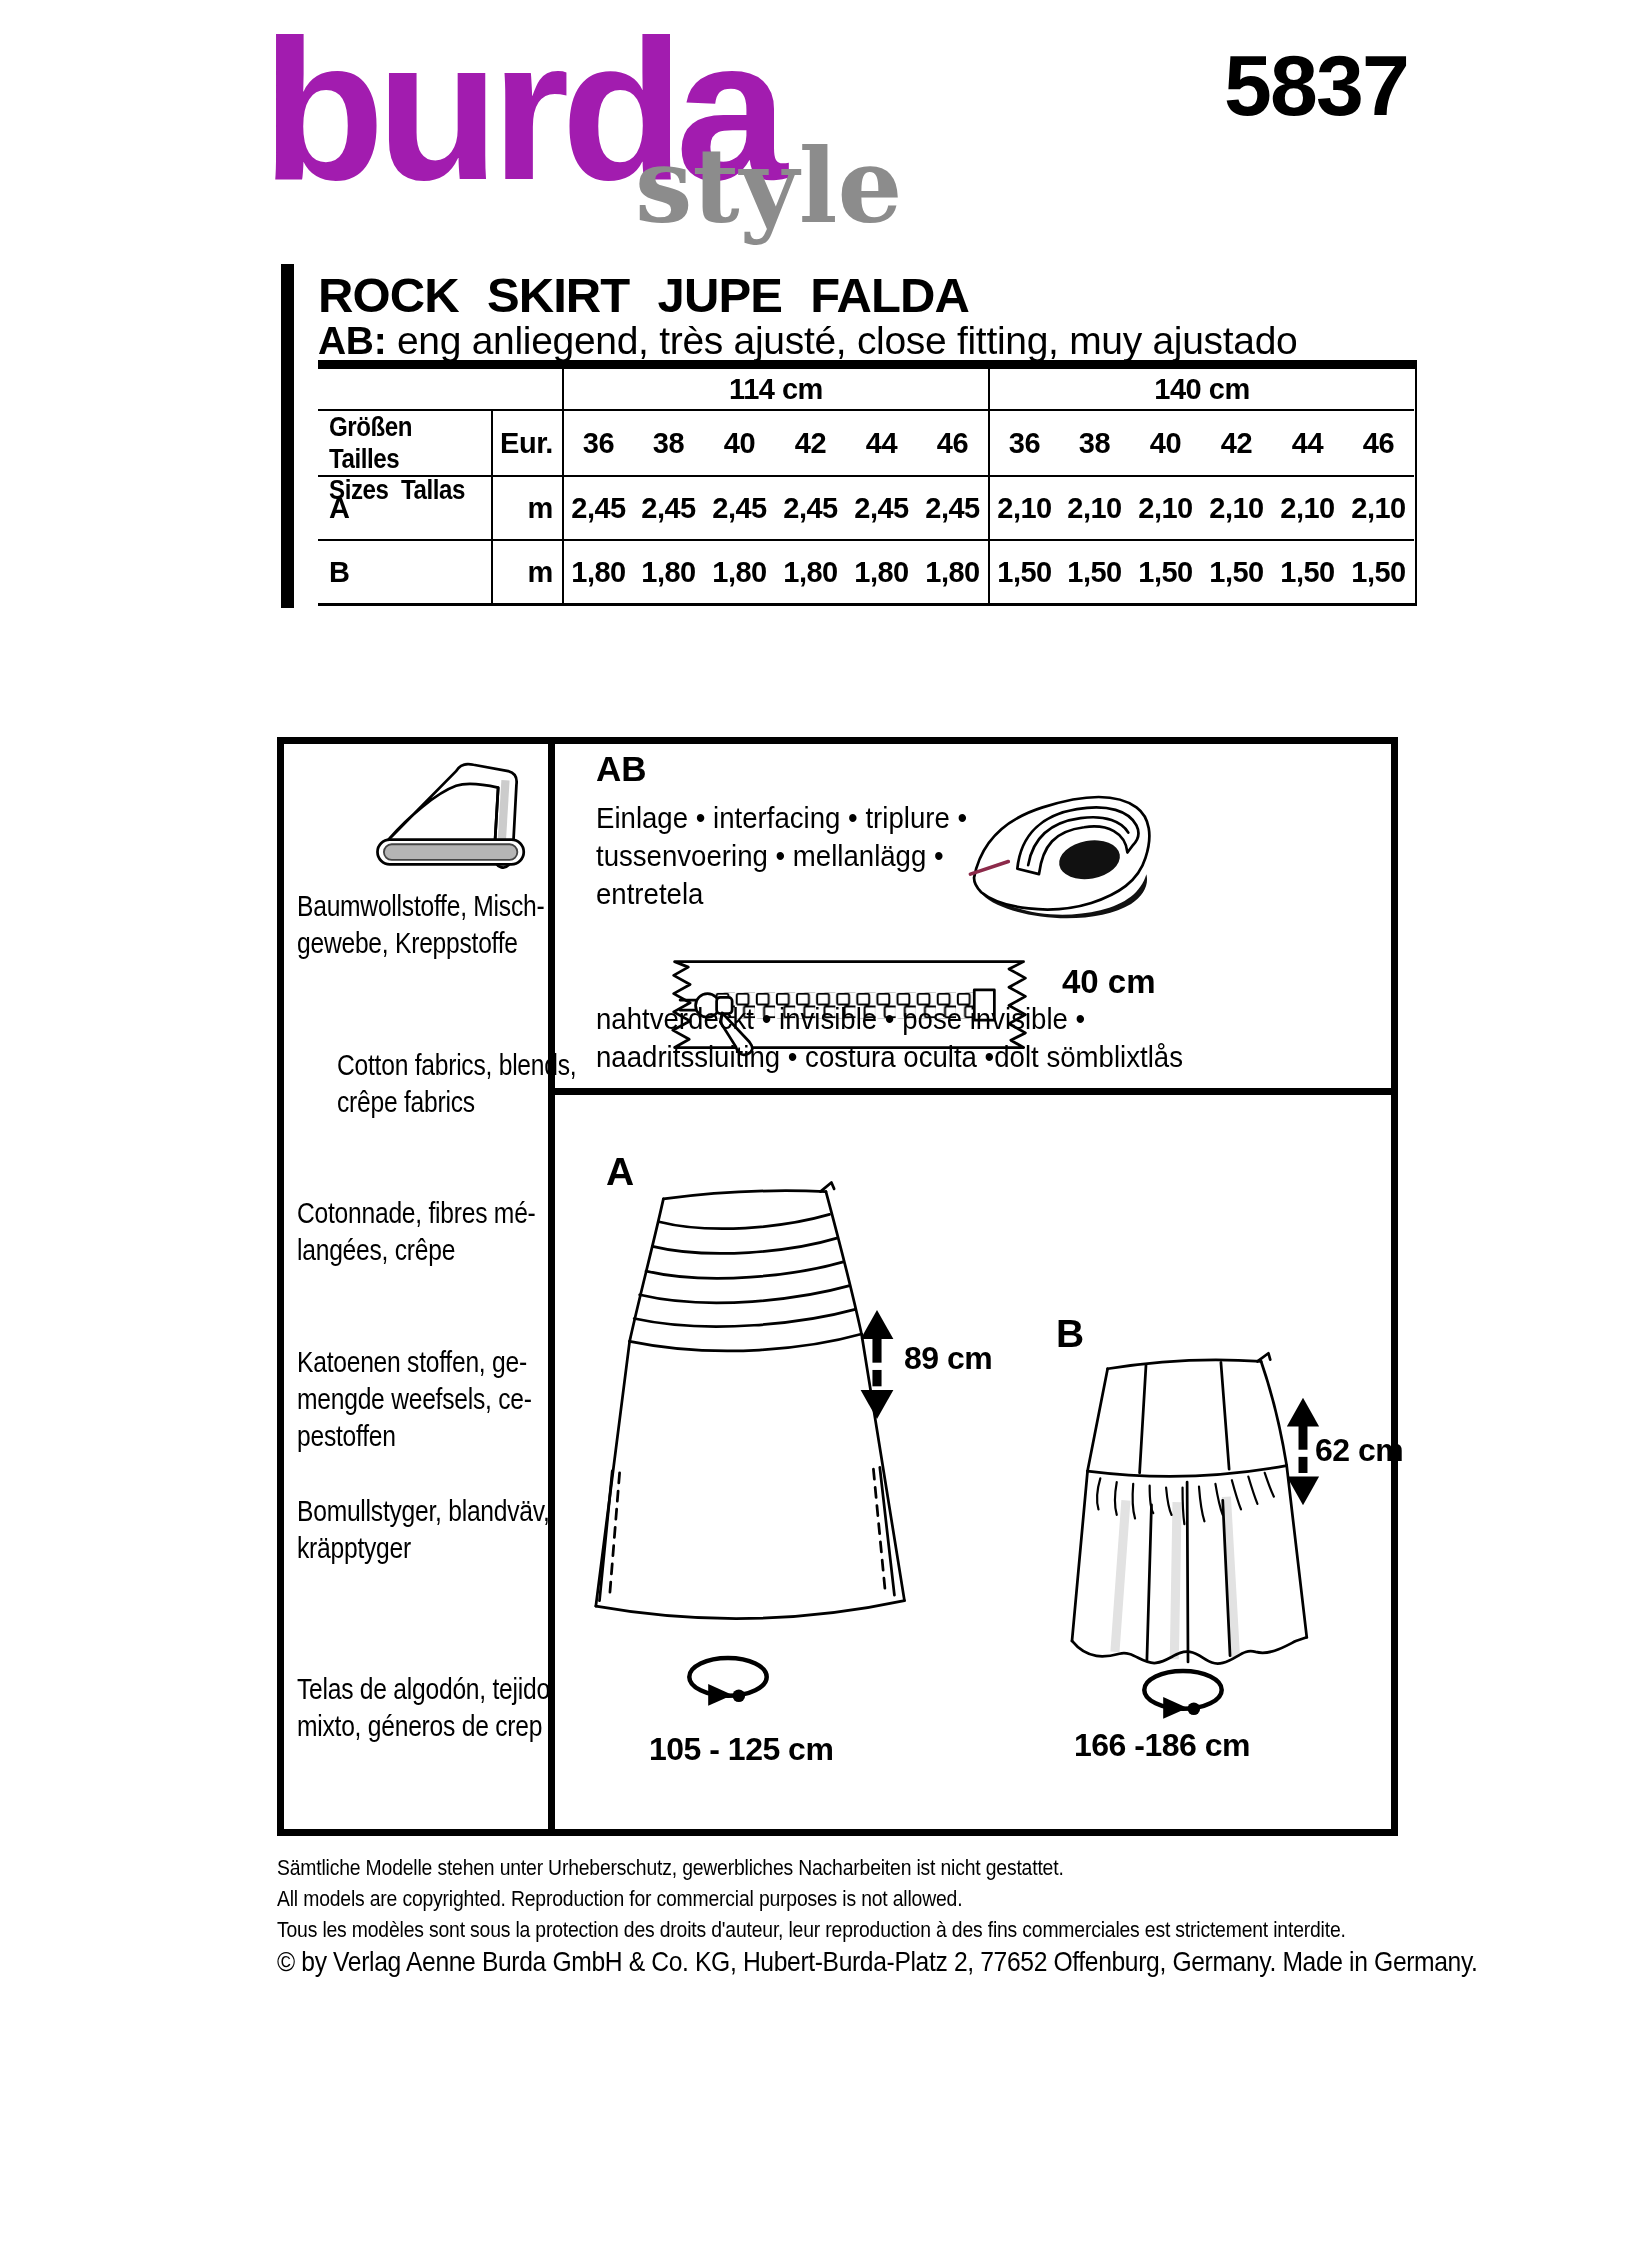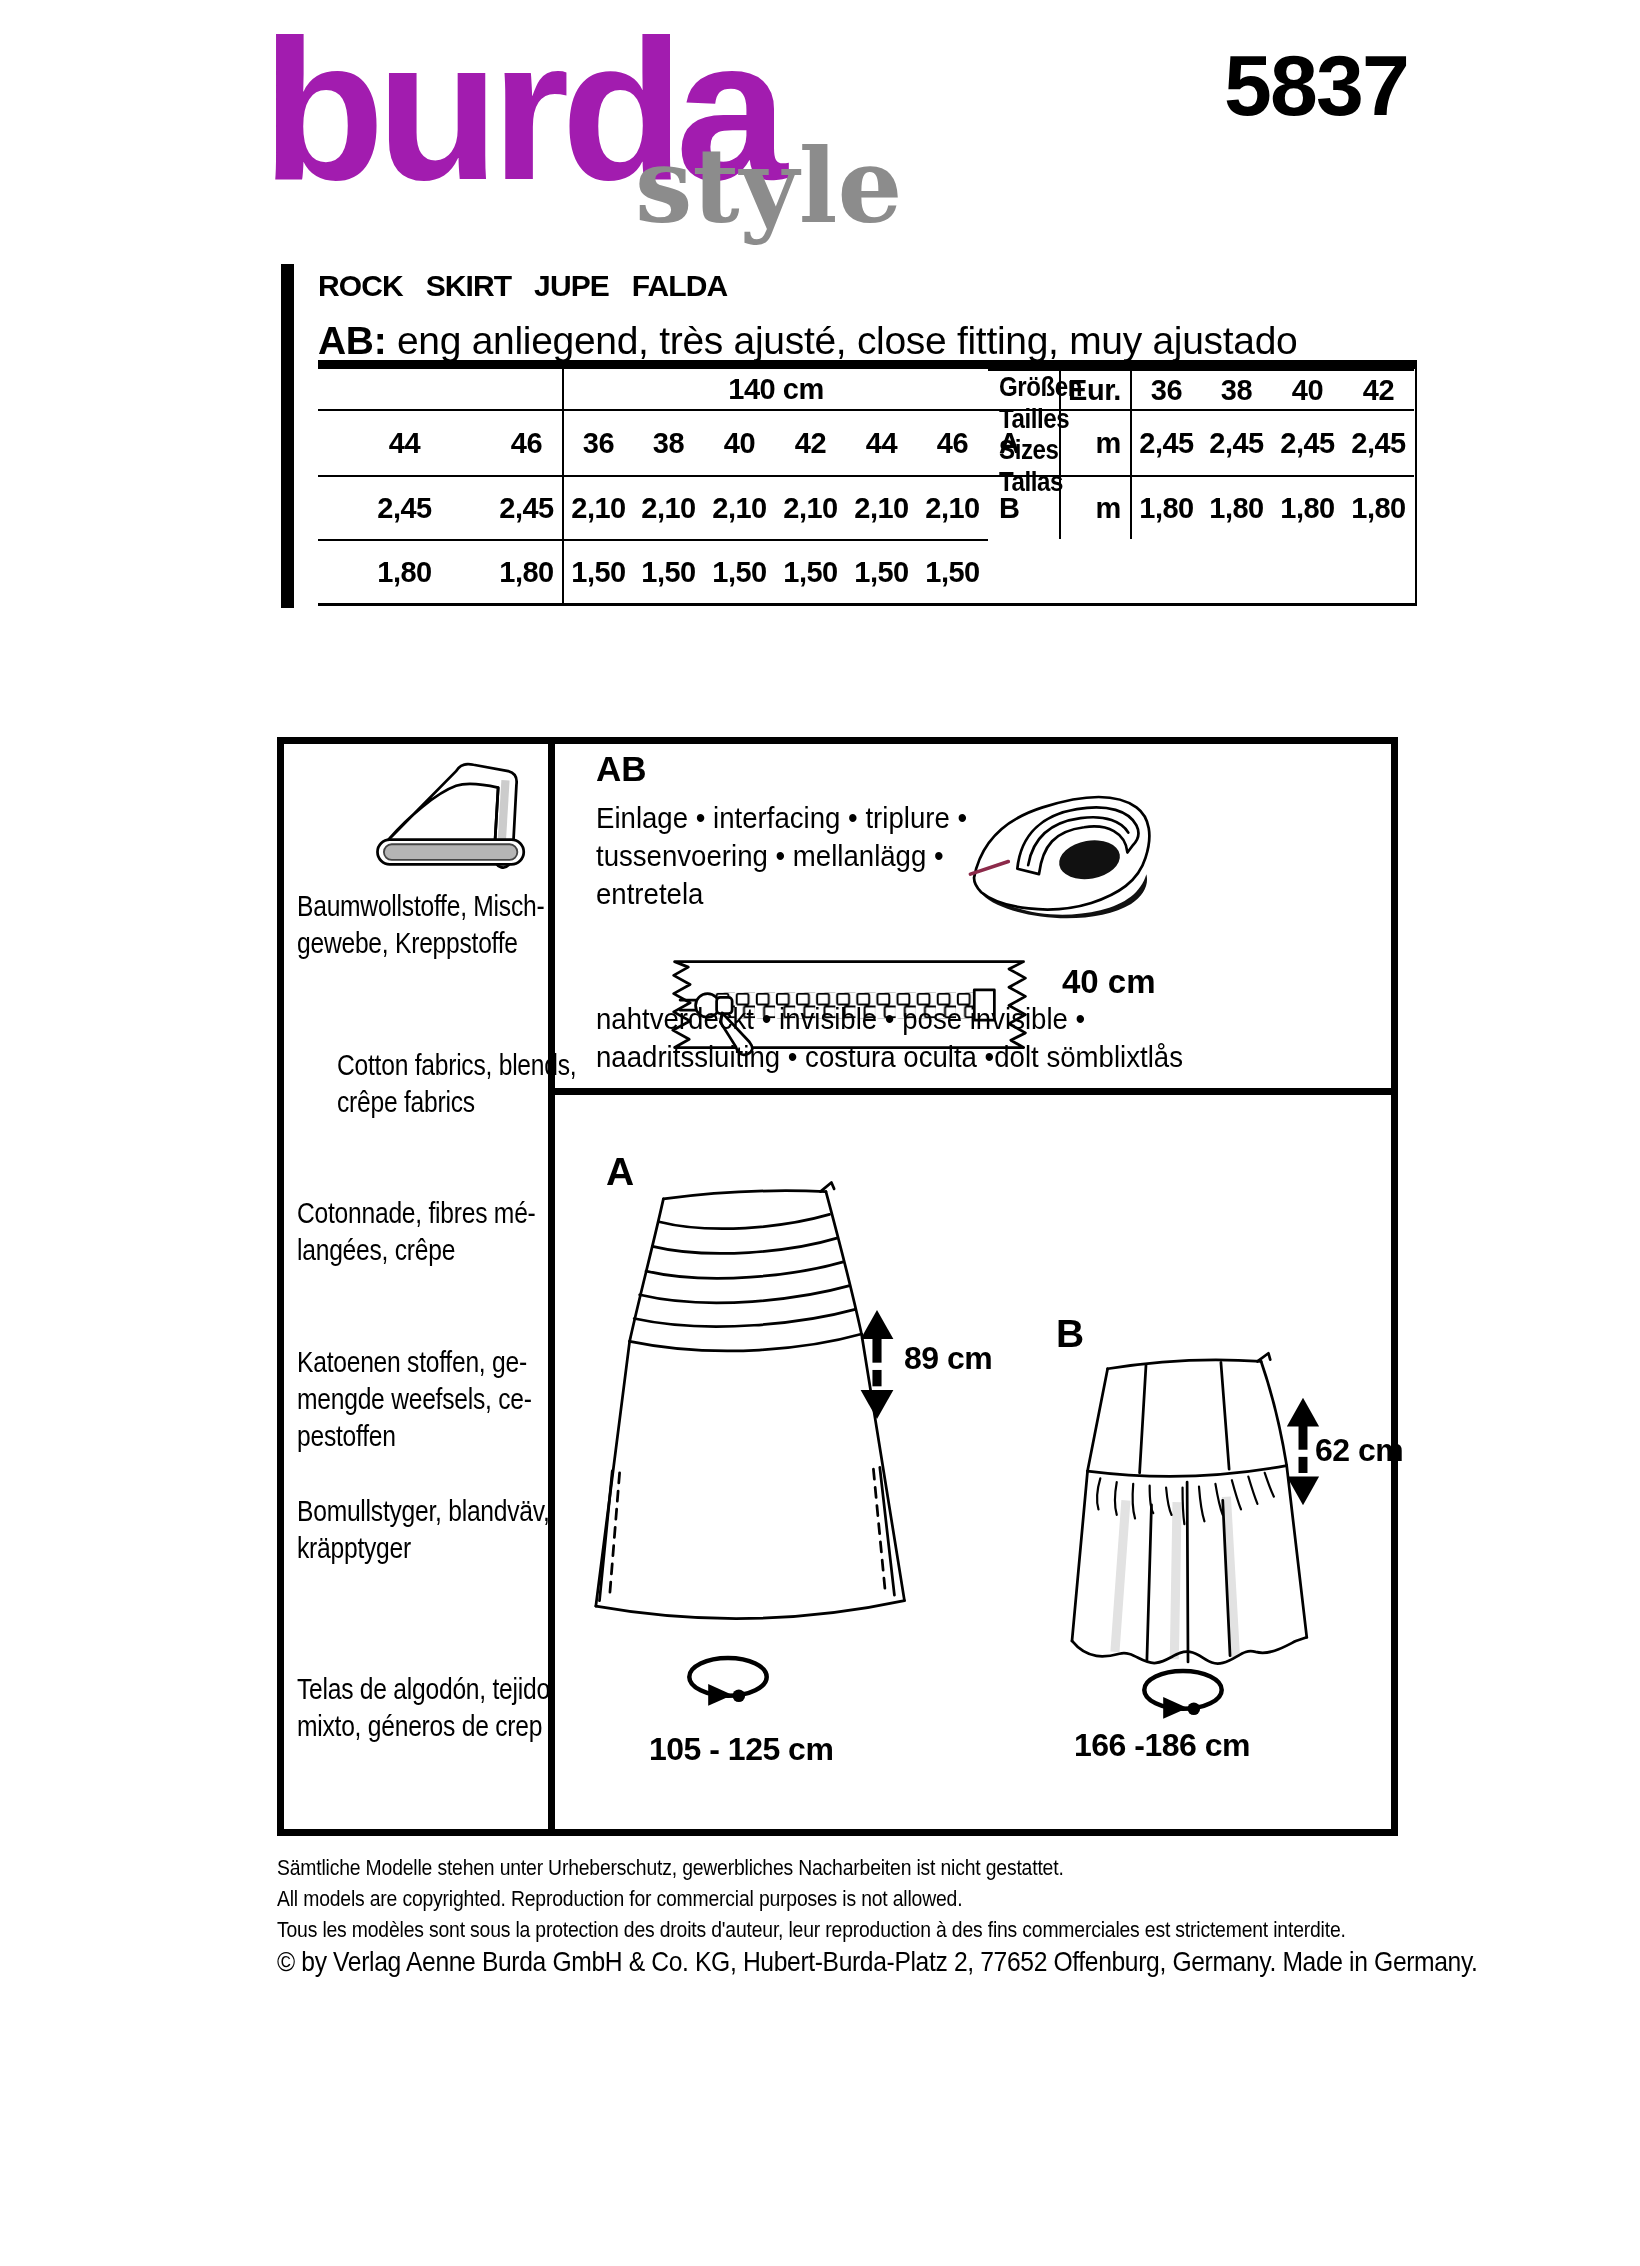--- a/index.html
+++ b/index.html
@@ -10,21 +10,21 @@
 
   
   .logo-main{left:262px;top:9.1px;font-size:201px;line-height:1;font-weight:700;
              letter-spacing:-8.2px;color:#a21caf;}
   .logo-sub{left:635px;top:135px;font-size:102px;line-height:1;font-weight:700;
             font-family:"DejaVu Serif","Liberation Serif",serif;color:#8c8c8c;}
   .pattern-number{left:1224px;top:42px;font-size:86px;font-weight:700;letter-spacing:-1.8px;line-height:1;}
 
   
   .title-bar{left:281px;top:264px;width:12.8px;height:344px;background:#000;}
-  .garment-title{left:318px;top:269px;font-size:30px;font-weight:700;letter-spacing:-0.9px;
+  .garment-title{left:318px;top:269px;font-size:49px;font-weight:700;letter-spacing:-0.9px;
                  word-spacing:15.5px;line-height:1.1;}
   .fit-line{left:318px;top:320px;font-size:39px;letter-spacing:-0.3px;line-height:1.1;}
 
   
   .ytable{left:318px;top:360px;width:1099px;}
   .ytable *,.ytable{box-sizing:border-box;}
   .ytable .topbar{height:9.1px;background:#000;}
   .ygrid{display:grid;grid-template-columns:173px 71px repeat(12,71px);
          grid-template-rows:40px 66px 64px 64px;border-right:2.7px solid #000;border-bottom:3.7px solid #000;}
   .c{display:flex;align-items:center;justify-content:center;font-size:29px;font-weight:700;
@@ -79,20 +79,21 @@
   <div class="abs garment-title">ROCK SKIRT JUPE FALDA</div>
   <div class="abs fit-line">
     <span class="b">AB:</span><span> eng anliegend, très ajusté, close fitting, muy ajustado</span>
   </div>
 
   <div class="abs ytable">
     <div class="topbar"></div>
     <div class="ygrid">
 
       <div class="c" style="grid-column:span 2"></div>
+      <div class="c bl" style="grid-column:span 6">114 cm</div>
       <div class="c bl" style="grid-column:span 6">140 cm</div>
 
       <div class="c lab glabel bt">
         <span>Größen Tailles</span>
         <span>Sizes Tallas</span>
       </div>
       <div class="c unit bt bl">Eur.</div>
       <div class="c bt bl">36</div>
       <div class="c bt">38</div>
       <div class="c bt">40</div>

